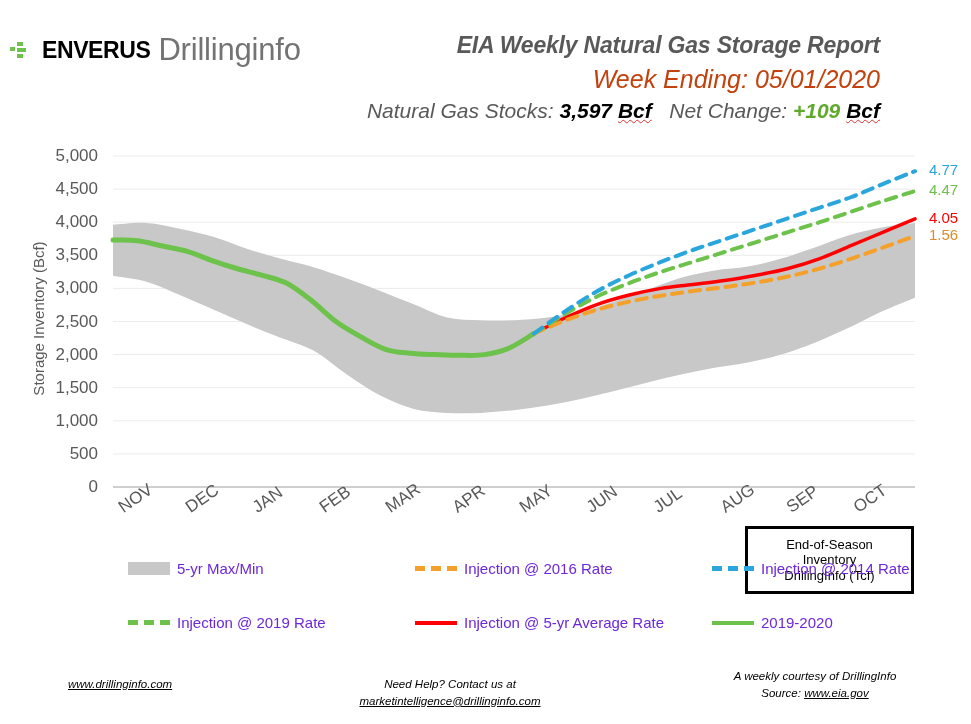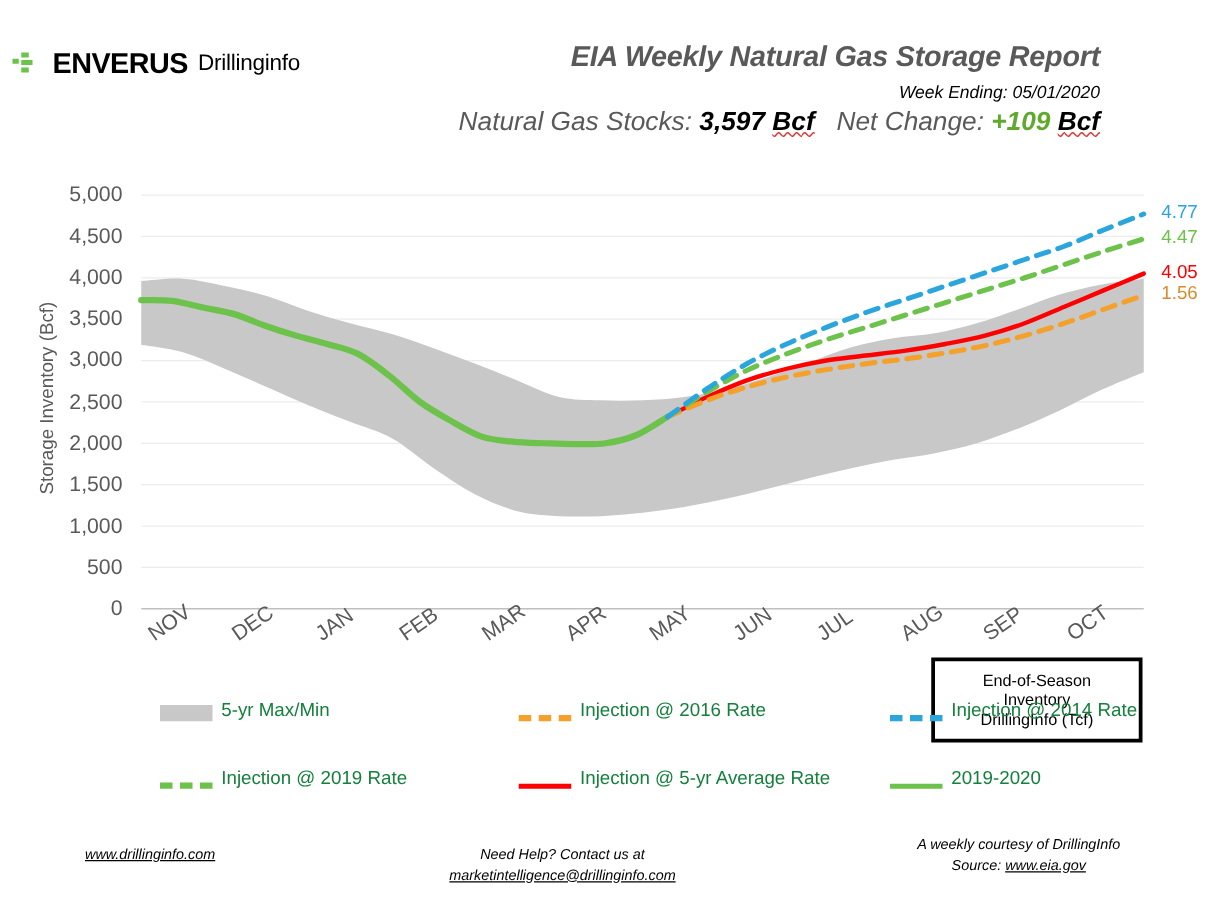--- a/index.html
+++ b/index.html
@@ -10,26 +10,26 @@
     overflow:hidden;
     position:relative;
   }
   #root{position:absolute;inset:0;}
 
   
   .logo{position:absolute;left:10px;top:36px;display:flex;align-items:center;height:28px;}
   .logo-mark{position:relative;width:30px;height:22px;margin-right:2px;}
   .logo-mark i{position:absolute;background:#6cc24a;display:block;}
   .logo-enverus{font-size:23px;font-weight:bold;color:#000;letter-spacing:-0.4px;}
-  .logo-drilling{font-size:18px;color:#000000;margin-left:8px;letter-spacing:-0.2px;}
+  .logo-drilling{font-size:31px;color:#737373;margin-left:8px;letter-spacing:-0.2px;}
 
   
   .titles{position:absolute;left:180px;top:32px;width:700px;text-align:right;}
   .title-main{font-size:23px;font-weight:bold;font-style:italic;color:#595959;letter-spacing:-0.2px;}
-  .title-sub{font-size:14px;font-style:italic;color:#000000;margin-top:6px;}
+  .title-sub{font-size:25px;font-style:italic;color:#c2410c;margin-top:6px;}
   .title-stats{font-size:21px;font-style:italic;color:#595959;margin-top:5px;}
   .title-stats b{font-weight:bold;color:#000;}
   .title-stats .pos{font-weight:bold;color:#5faa2c;}
   .sq{ text-decoration: underline; text-decoration-style: wavy;
        text-decoration-color:#e03131; text-decoration-thickness:1px; }
 
   
   #chart{position:absolute;left:0;top:140px;width:971px;height:420px;}
   .ylabel{
     position:absolute;left:-92px;top:170px;width:260px;
@@ -46,21 +46,21 @@
 
   .anno-box{
     position:absolute;left:745px;top:386px;width:163px;height:62px;
     border:3px solid #000;background:#fff;
     display:flex;flex-direction:column;align-items:center;justify-content:center;
     font-size:13px;color:#000;line-height:1.18;text-align:center;
   }
 
   
   #legend{position:absolute;left:0;top:552px;width:971px;height:96px;}
-  .lg-item{position:absolute;display:flex;align-items:flex-end;font-size:15px;color:#15803d;white-space:nowrap;}
+  .lg-item{position:absolute;display:flex;align-items:center;font-size:15px;color:#6d28d9;white-space:nowrap;}
   .lg-swatch{width:42px;height:10px;margin-right:7px;flex:none;}
   .lg-swatch.band{background:#c8c8c8;height:13px;}
   .lg-swatch.solid{height:4px;}
   .lg-swatch.dash{
     height:0;border-top:5px solid;
     background:none;
   }
 
   
   #footer{position:absolute;left:0;top:668px;width:928px;height:56px;font-style:italic;color:#000;}

